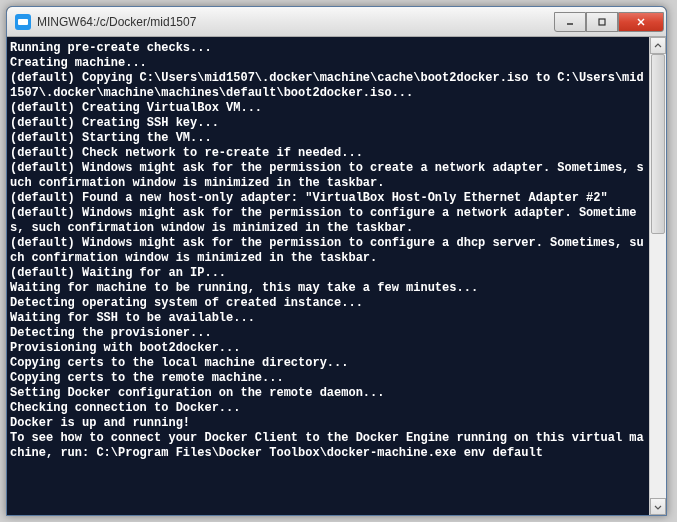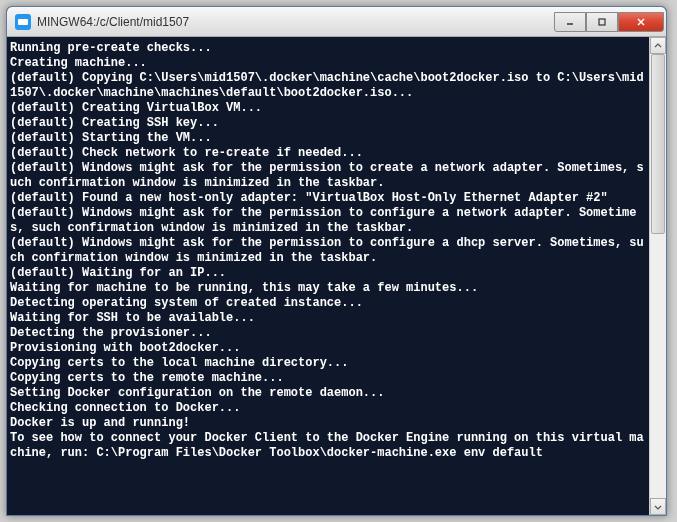--- a/index.html
+++ b/index.html
@@ -149,21 +149,21 @@
       border: 1px solid #aaa;
       border-radius: 2px;
     }
   </style>
 </head>
 <body>
 
 <div class="window">
   <div class="titlebar">
     <div class="app-icon"></div>
-    <div class="title">MINGW64:/c/Client/mid1507</div>
+    <div class="title">MINGW64:/c/Docker/mid1507</div>
     <div class="window-controls">
       <div class="win-btn minimize">
         <svg viewBox="0 0 10 10">
             <line x1="2" y1="7" x2="8" y2="7" stroke="#333" stroke-width="1.5"></line>
           </svg>
       </div>
       <div class="win-btn maximize">
         <svg viewBox="0 0 10 10">
             <rect x="2" y="2" width="6" height="6" fill="none" stroke="#333" stroke-width="1.2"></rect>
           </svg>

